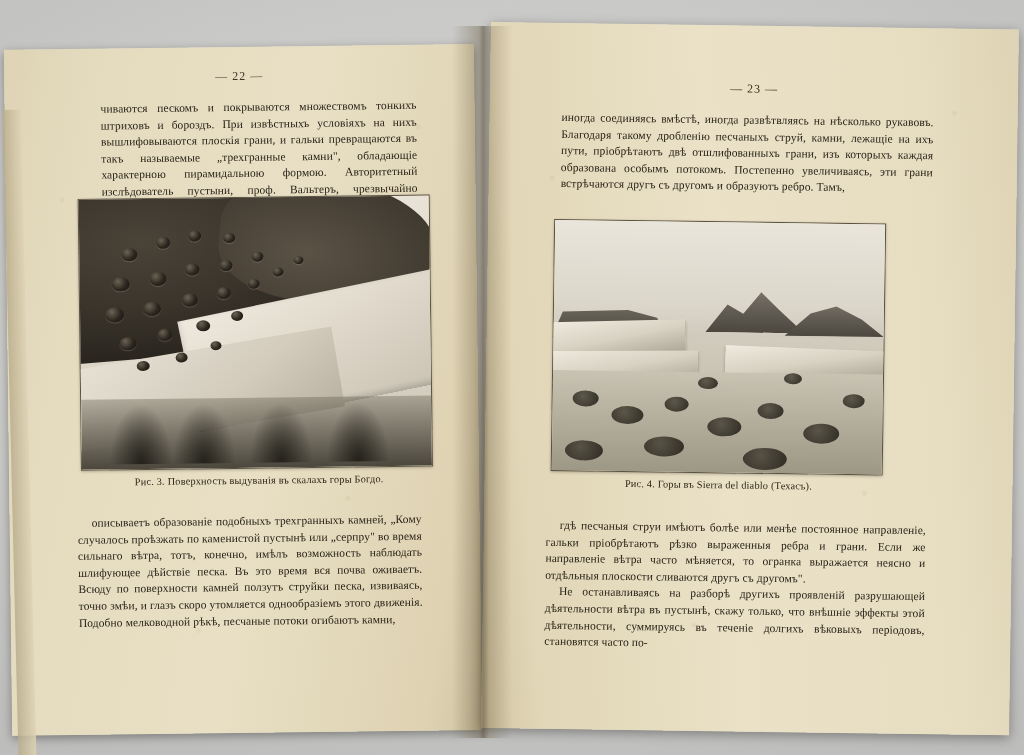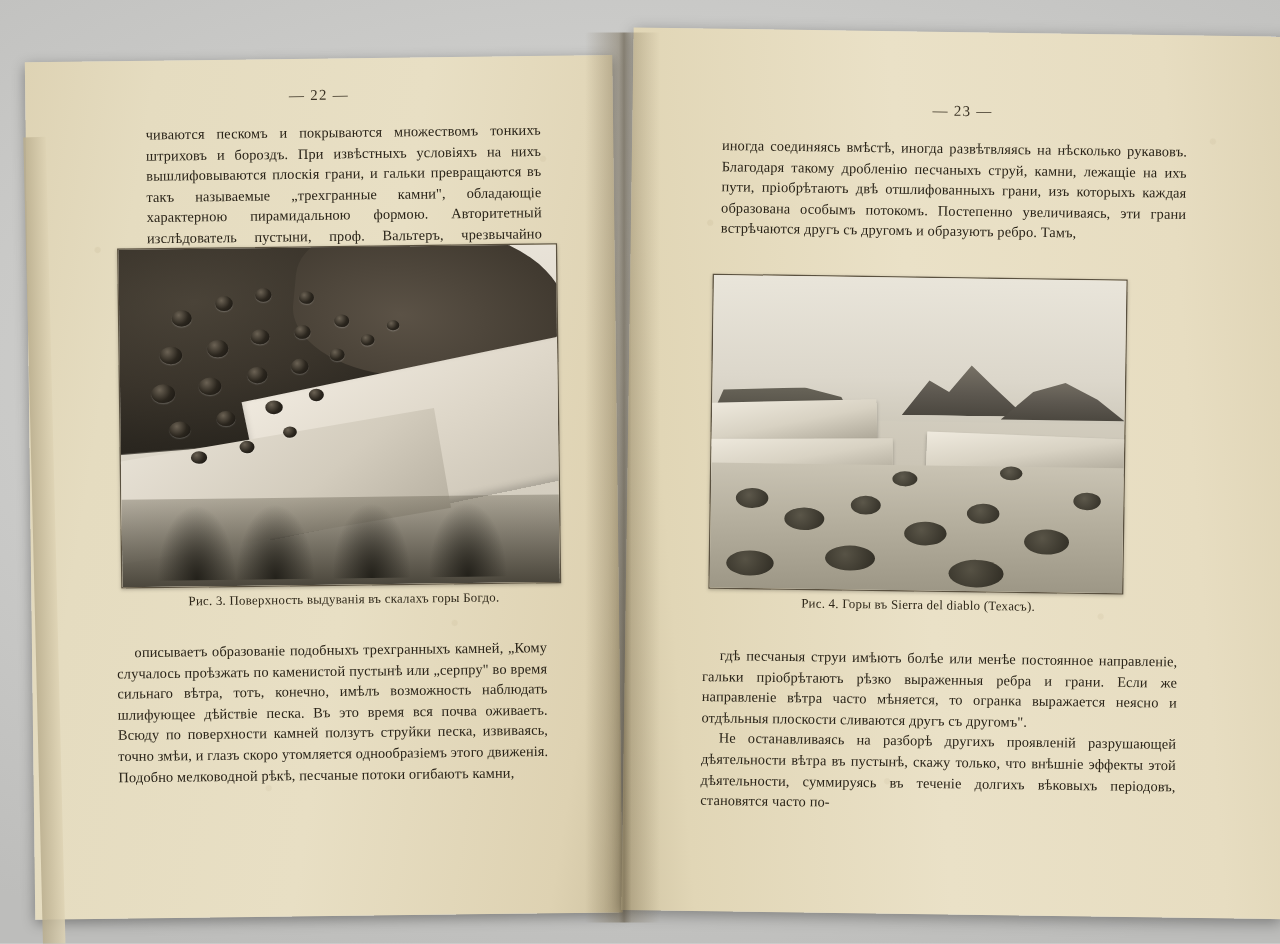--- a/index.html
+++ b/index.html
@@ -20,21 +20,21 @@
   .desk {
     position: absolute;
     inset: 0;
     background:
       radial-gradient(ellipse 900px 500px at 50% 40%, #d9d9d7 0%, #c9c9c7 60%, #bdbdbb 100%);
   }
 
   
   .book {
     position: absolute;
-    left: 16px;
+    left: 0px;
     top: 8px;
     width: 832px;
     height: 730px;
   }
 
   
   .page-left {
     position: absolute;
     left: 8px;
     top: 36px;

